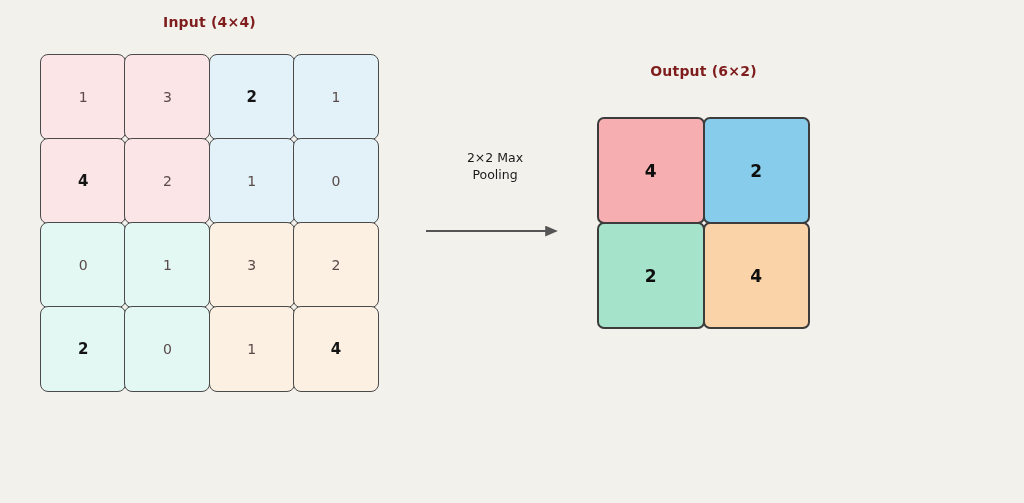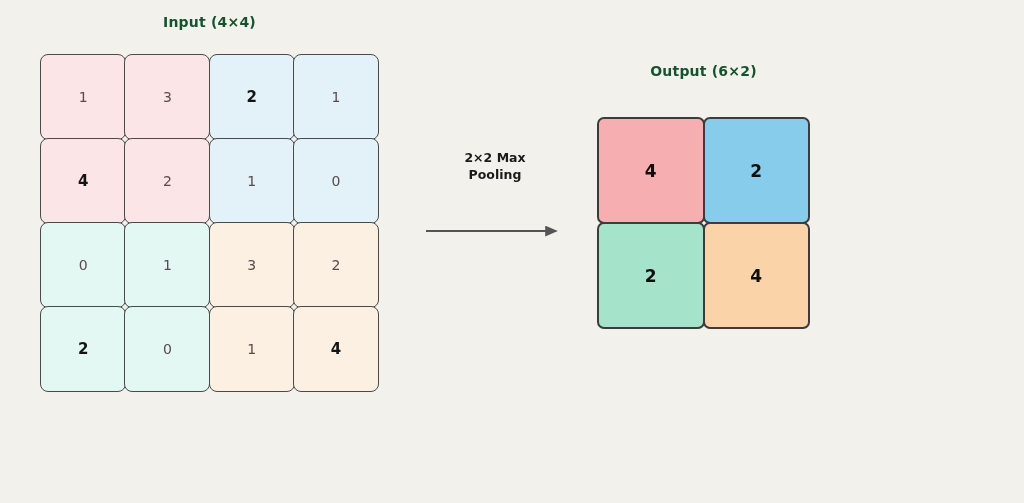--- a/index.html
+++ b/index.html
@@ -18,21 +18,21 @@
   .stage {
     position: absolute;
     inset: 0;
   }
 
   
   .panel-title {
     position: absolute;
     font-size: 14px;
     font-weight: bold;
-    color: #14532d;
+    color: #7f1d1d;
     white-space: nowrap;
     letter-spacing: 0.2px;
   }
   #input-title {
     left: 41px;
     top: 14px;
     width: 337px;
     text-align: center;
   }
   #output-title {
@@ -77,21 +77,21 @@
   }
 
   
   #transform-caption {
     position: absolute;
     left: 420px;
     top: 150px;
     width: 150px;
     text-align: center;
     font-size: 12.5px;
-    font-weight: bold;
+    font-weight: normal;
     color: #1a1a1a;
     line-height: 1.35;
     white-space: pre-line;
   }
   #transform-arrow {
     position: absolute;
     left: 420px;
     top: 218px;
     width: 150px;
     height: 26px;

